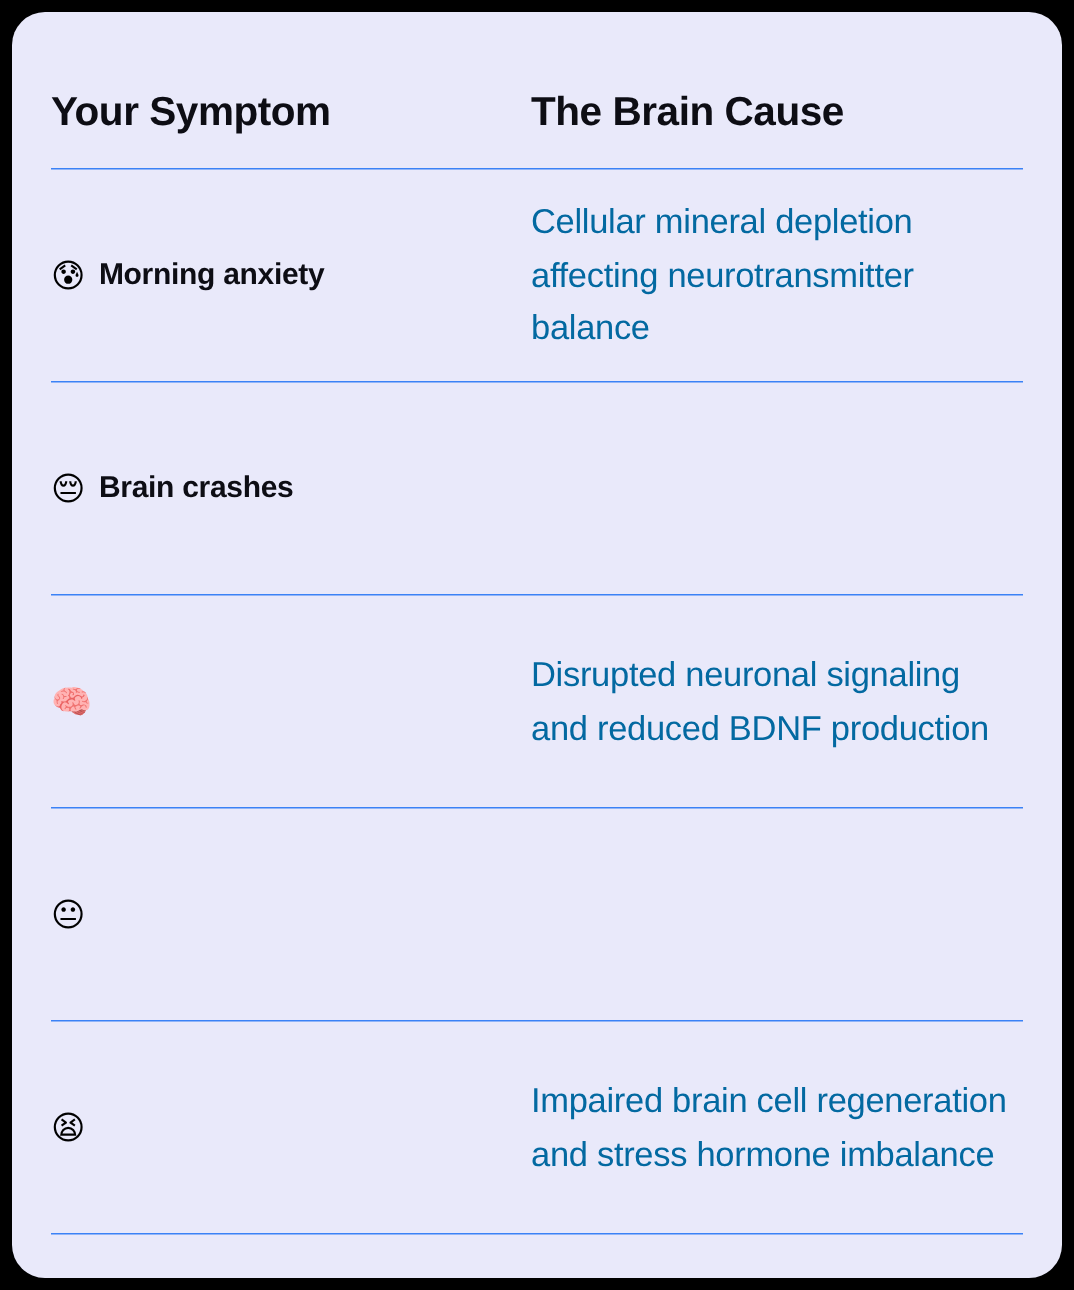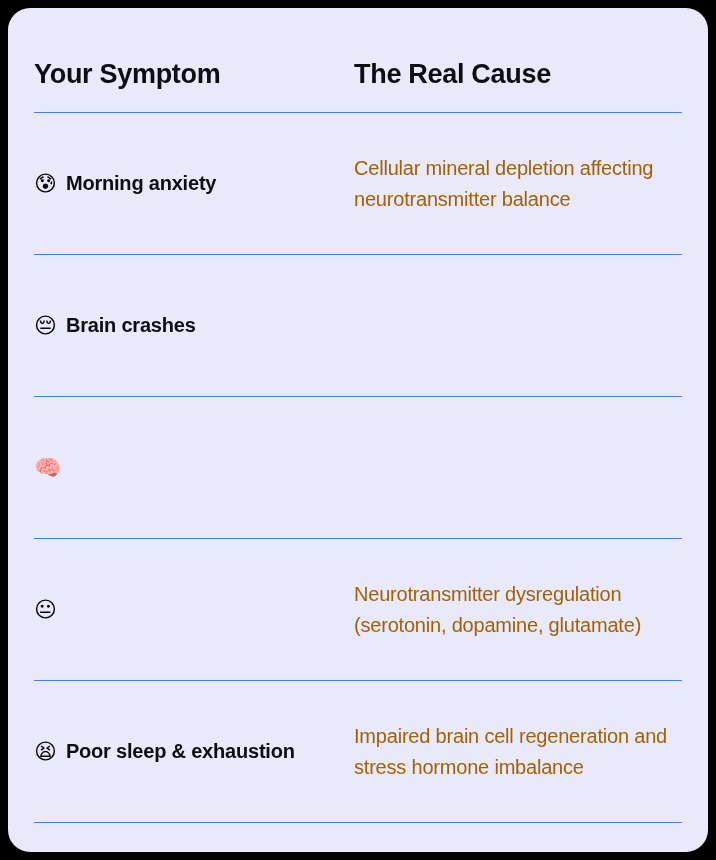--- a/index.html
+++ b/index.html
@@ -60,35 +60,35 @@
   }
 
   .symptom-text {
     font-size: 20px;
     font-weight: 700;
     color: #0D0D14;
     letter-spacing: -0.2px;
   }
 
   .cause-text {
-    font-size: 20px;
+    font-size: 23px;
     font-weight: 400;
-    color: #a16207;
+    color: #0369a1;
     line-height: 1.55;
     letter-spacing: -0.2px;
   }
 </style>
 </head>
 <body>
 
 <div class="card">
 
   <div class="row header-row">
     <div class="col-header">Your Symptom</div>
-    <div class="col-header">The Real Cause</div>
+    <div class="col-header">The Brain Cause</div>
   </div>
 
   <div class="row data-row">
     <div class="symptom-cell">
       <span class="emoji">😰</span>
       <span class="symptom-text">Morning anxiety</span>
     </div>
     <div class="cause-text">Cellular mineral depletion affecting neurotransmitter balance</div>
   </div>
 
@@ -96,30 +96,29 @@
     <div class="symptom-cell">
       <span class="emoji">😔</span>
       <span class="symptom-text">Brain crashes</span>
     </div>
   </div>
 
   <div class="row data-row">
     <div class="symptom-cell">
       <span class="emoji">🧠</span>
     </div>
+    <div class="cause-text">Disrupted neuronal signaling and reduced BDNF production</div>
   </div>
 
   <div class="row data-row">
     <div class="symptom-cell">
       <span class="emoji">😐</span>
     </div>
-    <div class="cause-text">Neurotransmitter dysregulation (serotonin, dopamine, glutamate)</div>
   </div>
 
   <div class="row data-row">
     <div class="symptom-cell">
       <span class="emoji">😫</span>
-      <span class="symptom-text">Poor sleep &amp; exhaustion</span>
     </div>
     <div class="cause-text">Impaired brain cell regeneration and stress hormone imbalance</div>
   </div>
 
 </div>
 
 </body></html>

